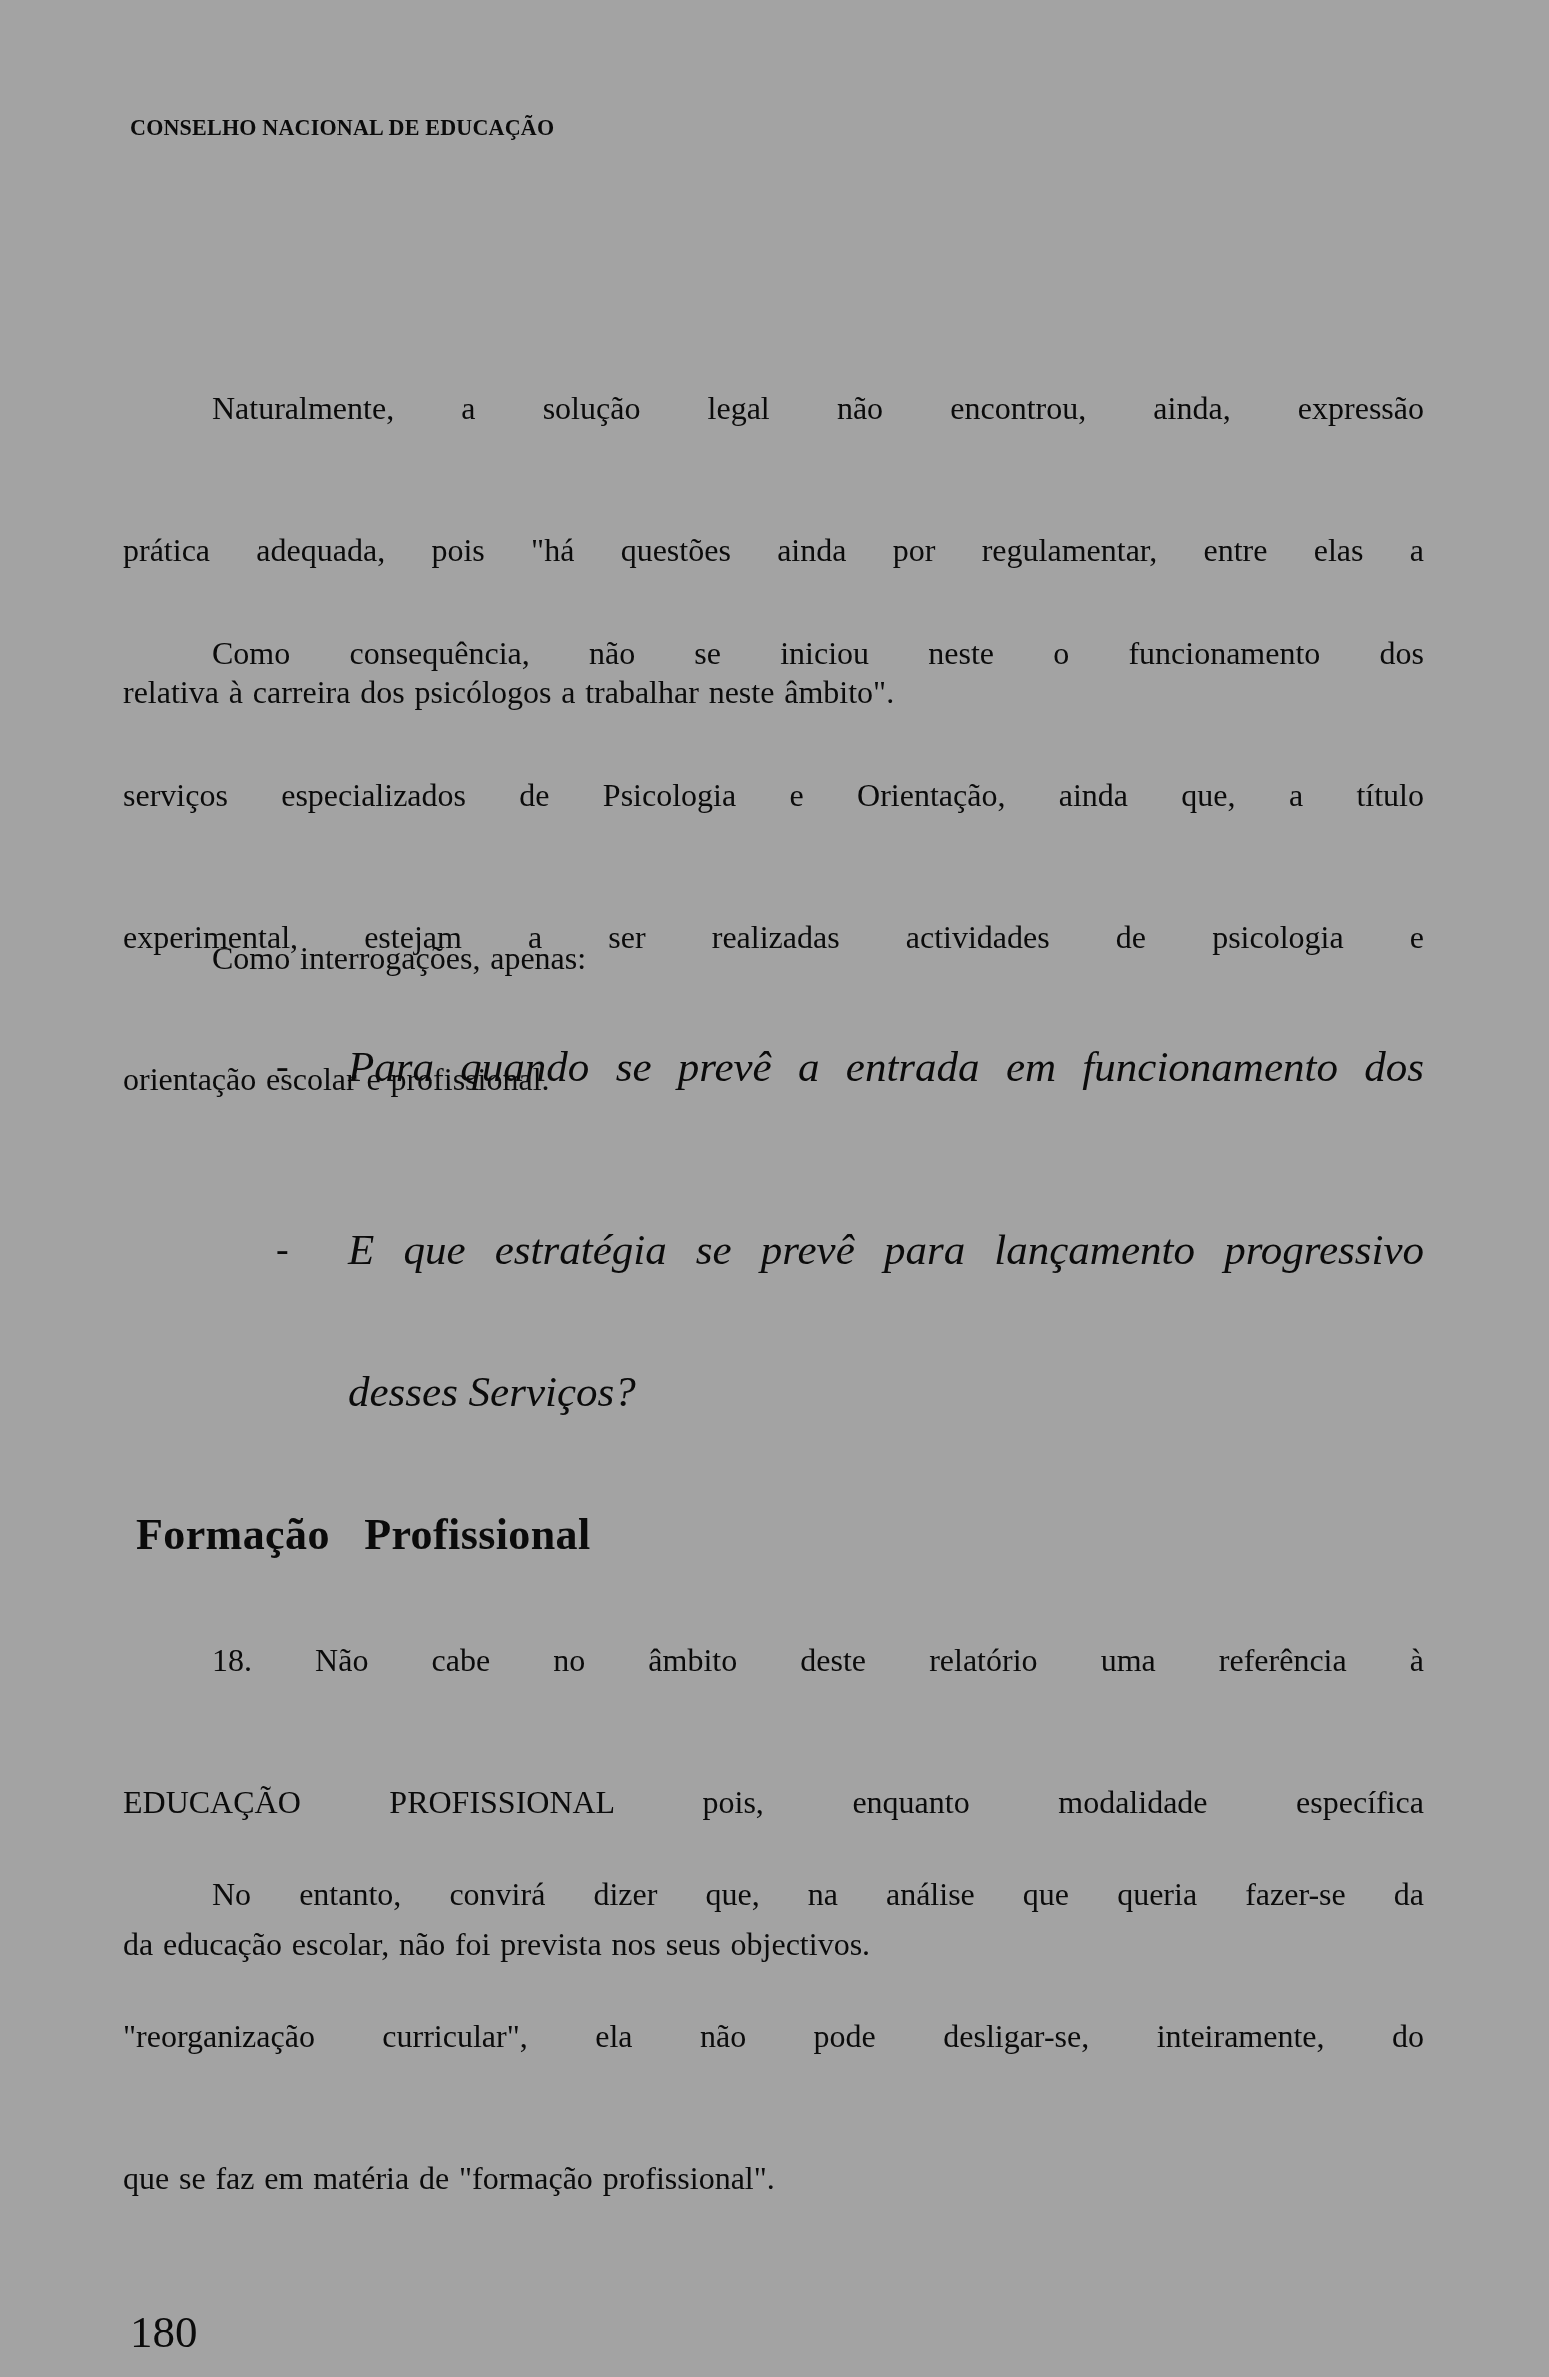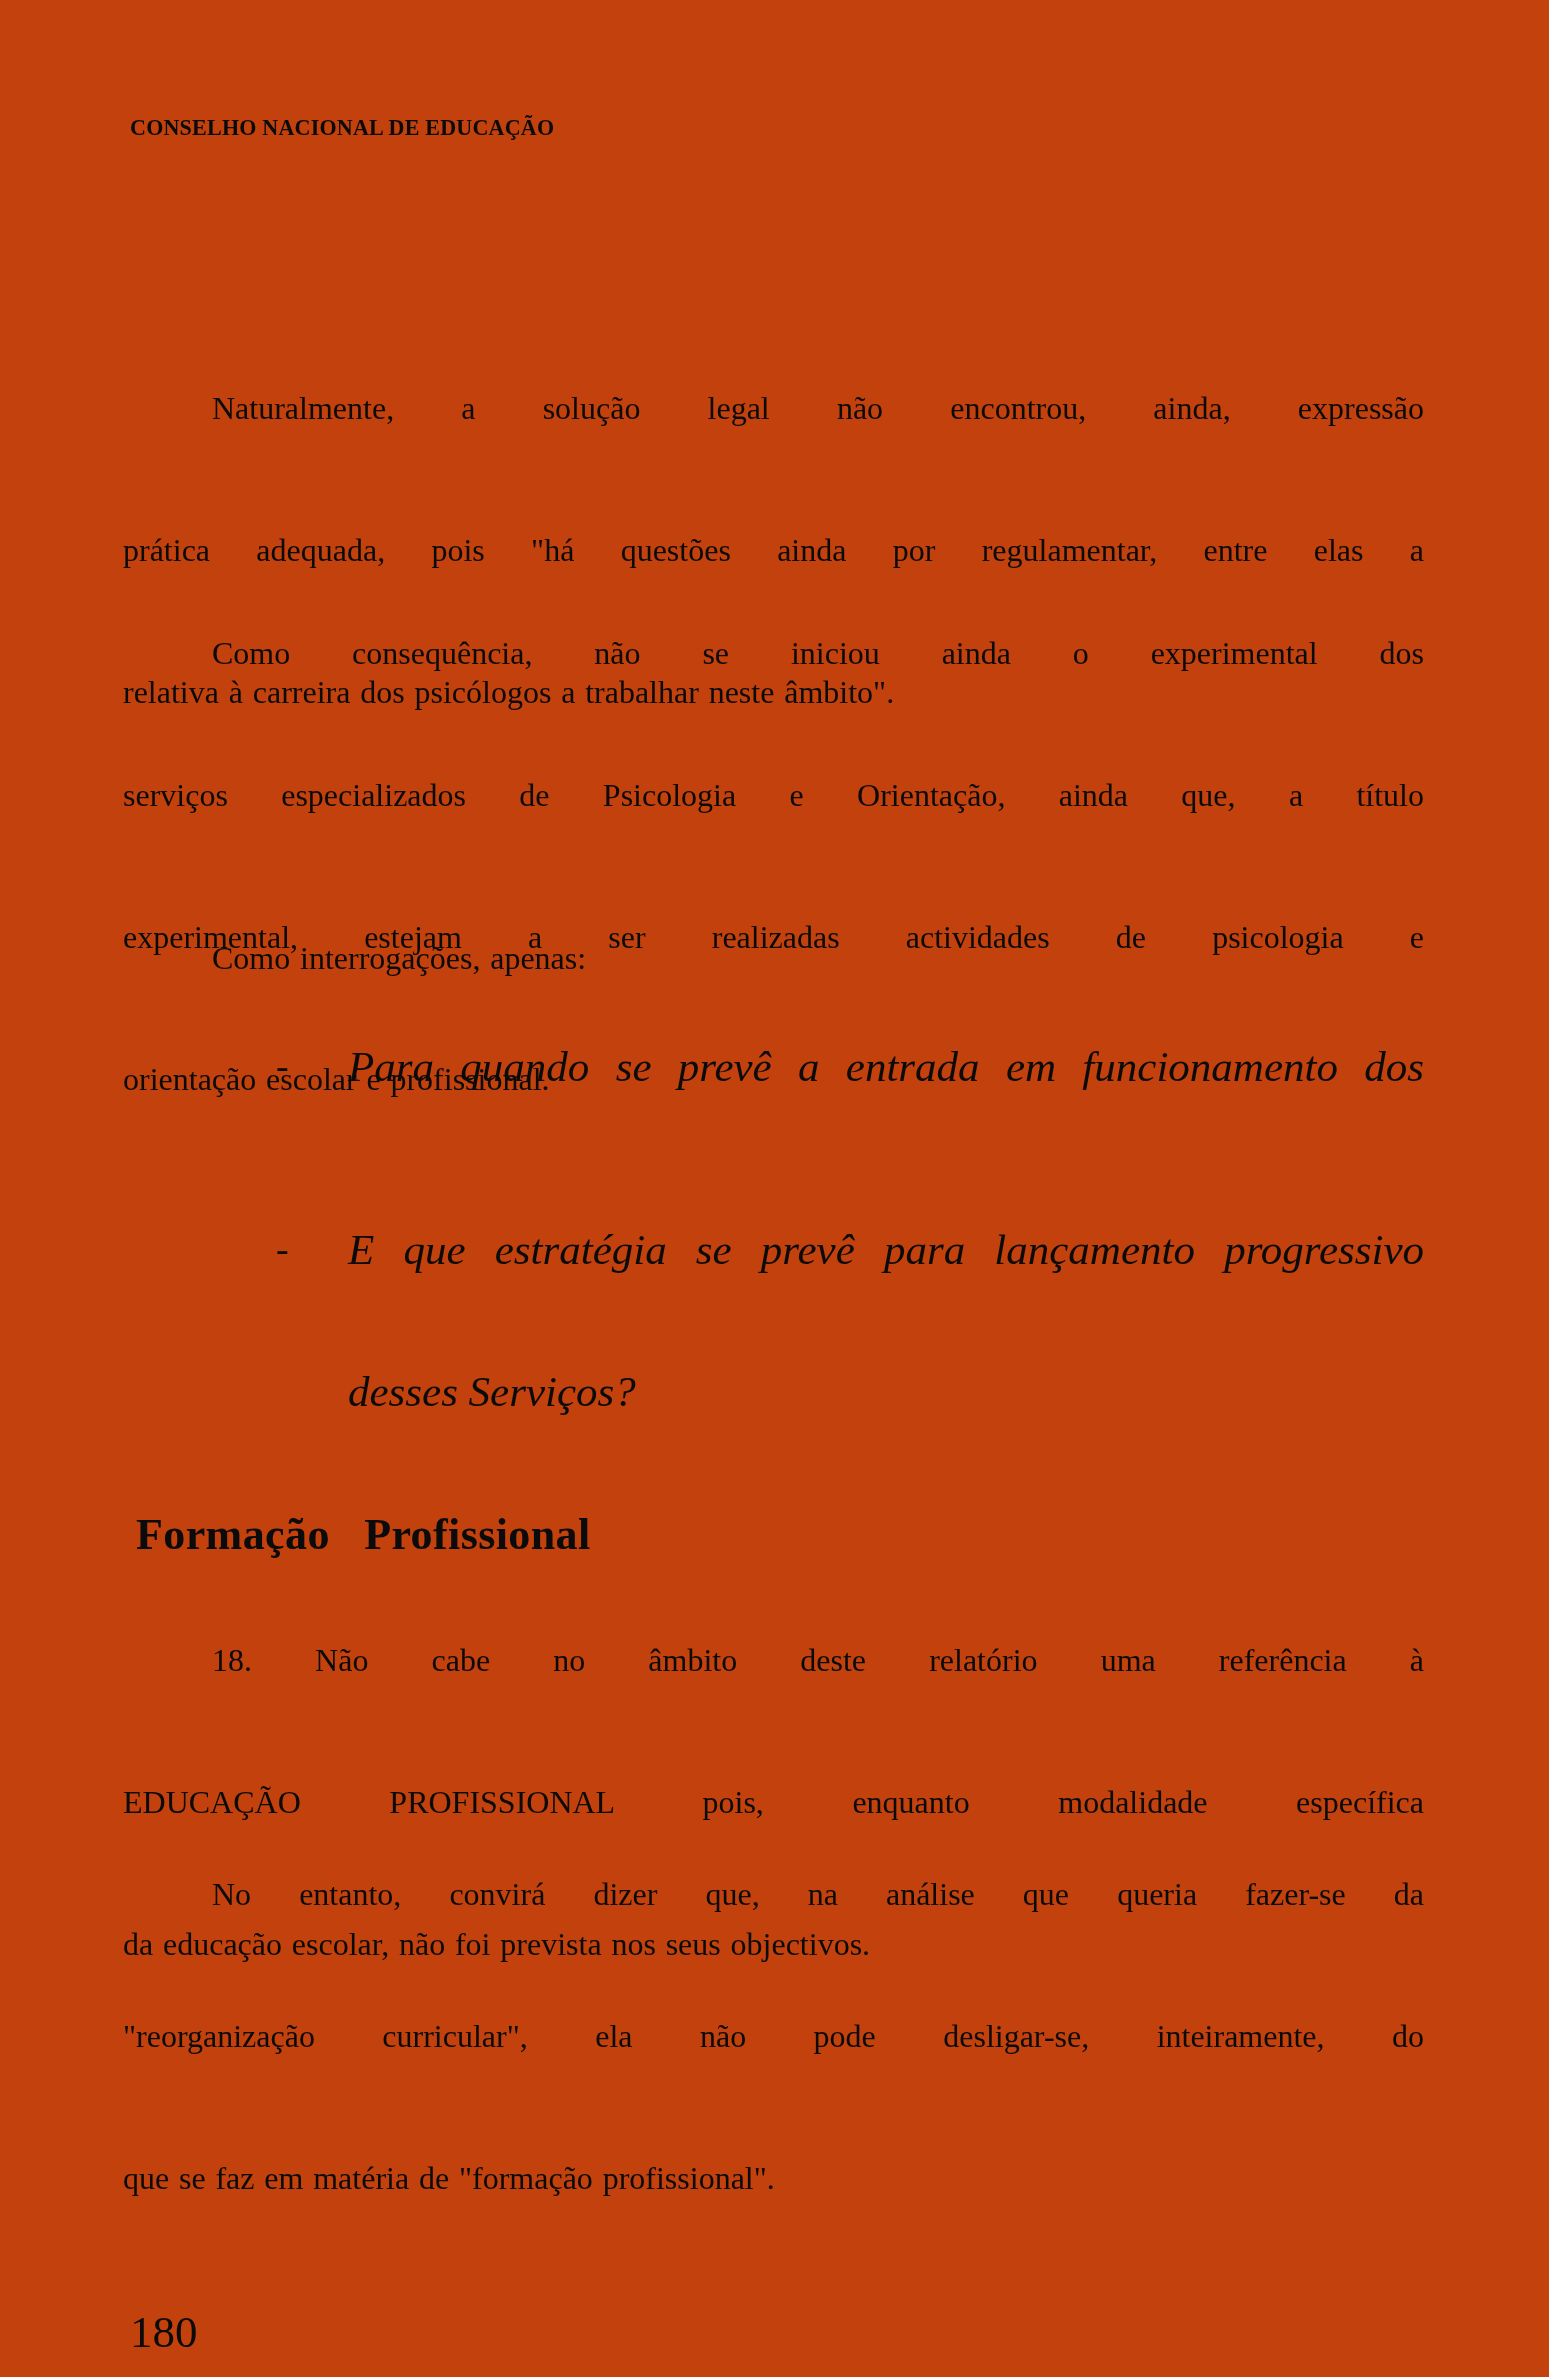--- a/index.html
+++ b/index.html
@@ -4,21 +4,21 @@
 <style>
   html, body {
     margin: 0;
     padding: 0;
     background: #e8e8e8;
   }
   .page {
     position: relative;
     width: 1550px;
     height: 2377px;
-    background: #c2410c;
+    background: #a3a3a3;
     overflow: hidden;
     font-family: "Liberation Serif", "DejaVu Serif", serif;
     color: #0b0b0b;
   }
   .running-header {
     position: absolute;
     left: 130px;
     top: 114px;
     font-size: 24px;
     font-weight: bold;
@@ -108,21 +108,21 @@
   <div class="running-header">CONSELHO NACIONAL DE EDUCAÇÃO</div>
 
 
   <div class="para p1 indent-first">
       <div class="tl">Naturalmente, a solução legal não encontrou, ainda, expressão</div>
       <div class="tl">prática adequada, pois "há questões ainda por regulamentar, entre elas a</div>
       <div class="tl last">relativa à carreira dos psicólogos a trabalhar neste âmbito".</div>
     </div>
 
   <div class="para p2 indent-first">
-      <div class="tl">Como consequência, não se iniciou ainda o experimental dos</div>
+      <div class="tl">Como consequência, não se iniciou neste o funcionamento dos</div>
       <div class="tl">serviços especializados de Psicologia e Orientação, ainda que, a título</div>
       <div class="tl">experimental, estejam a ser realizadas actividades de psicologia e</div>
       <div class="tl last">orientação escolar e profissional.</div>
     </div>
 
   <div class="para p3 indent-first">
       <div class="tl last">Como interrogações, apenas:</div>
     </div>
 
   <div class="bullet b1">

